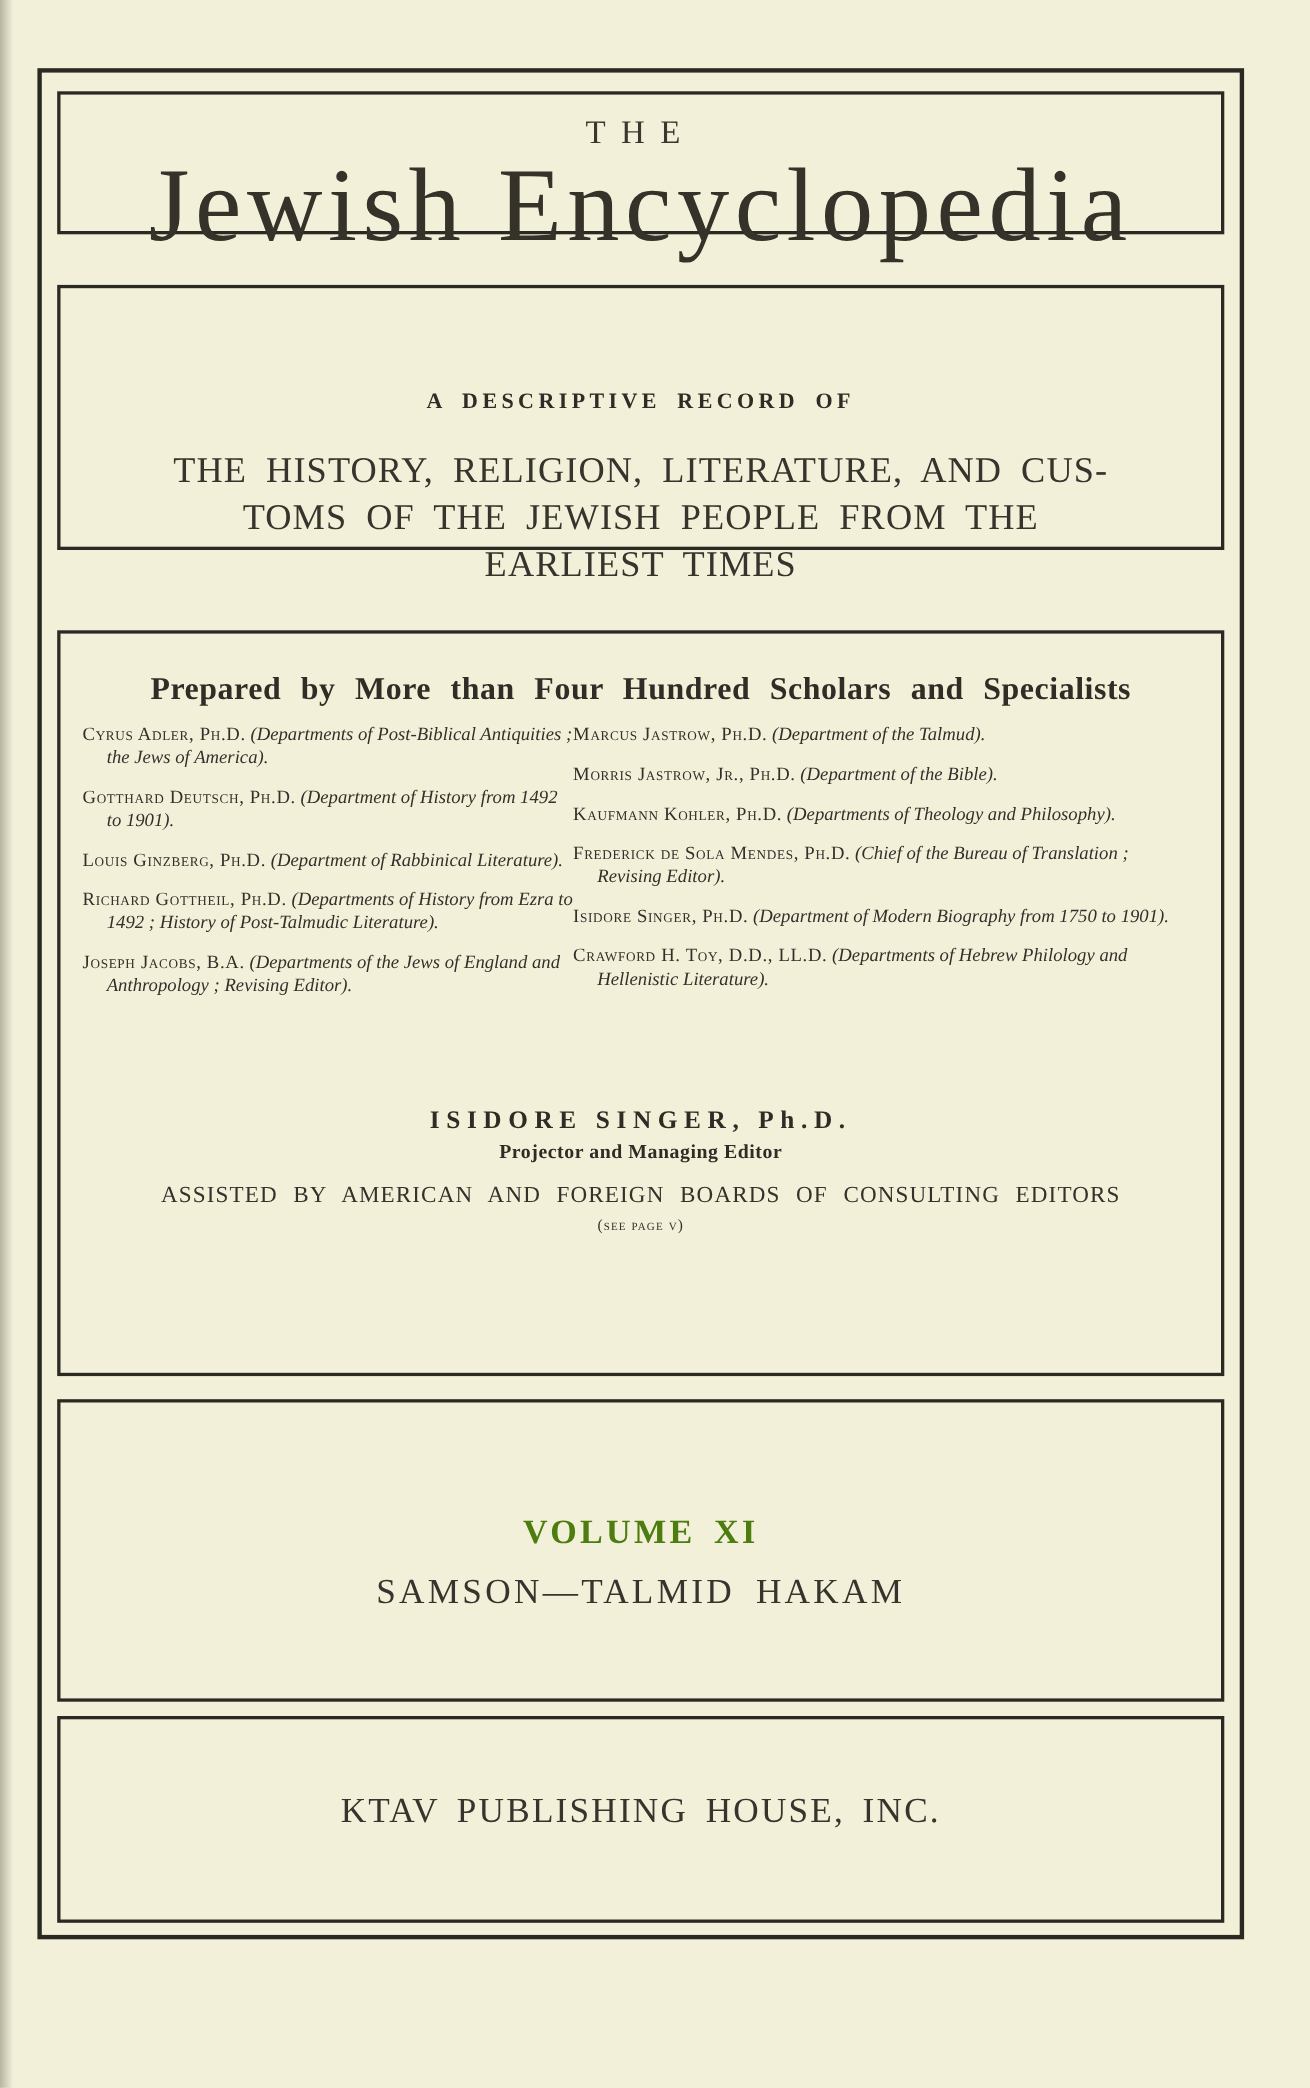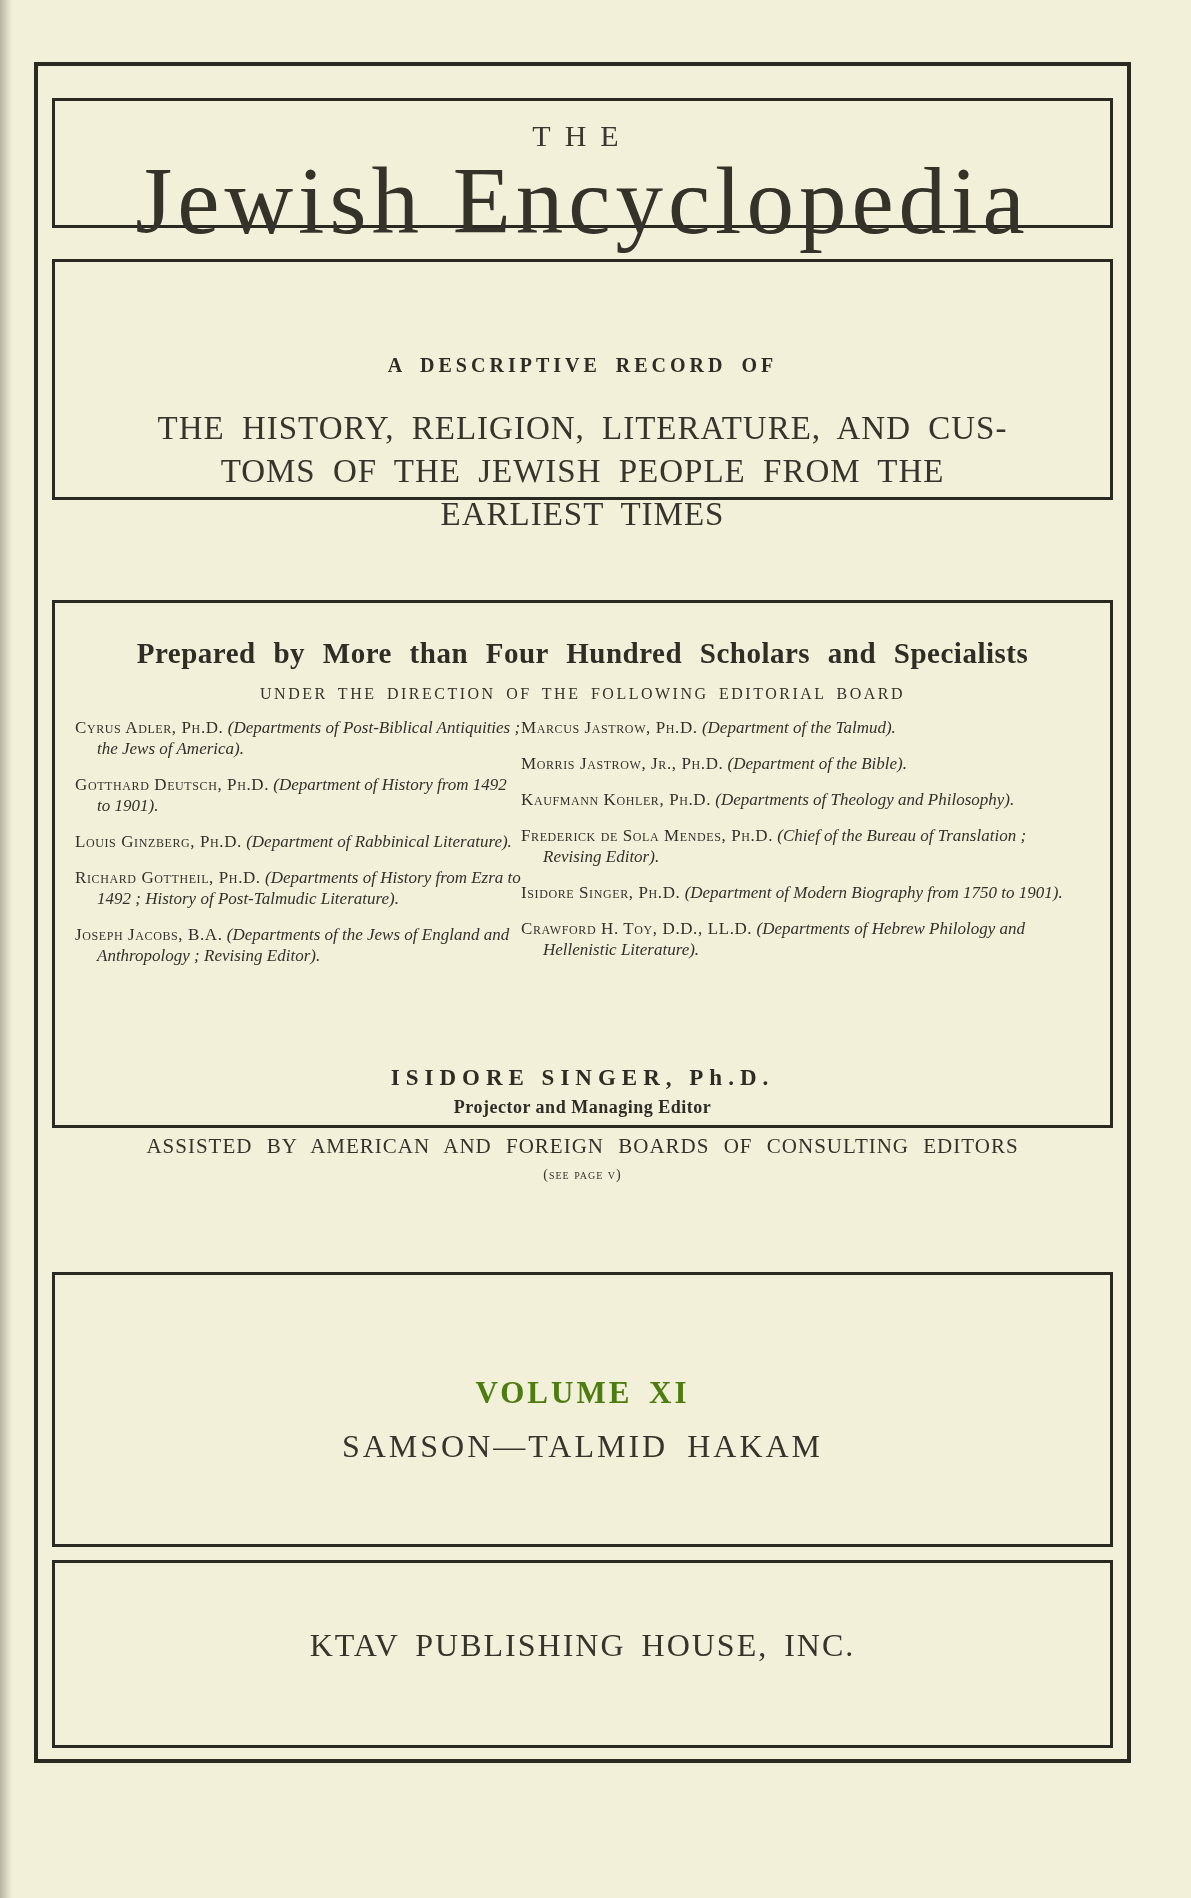--- a/index.html
+++ b/index.html
@@ -23,23 +23,23 @@
     border: 4px solid #2b2a22;
     box-sizing: border-box;
   }
   .box {
     position: absolute; left: 52px; width: 1061px;
     border: 3px solid #2b2a22;
     box-sizing: border-box;
     text-align: center;
     background: transparent;
   }
-  .box-title { top: 98px;  height: 130px; }
+  .box-title { top: 83px;  height: 130px; }
   .box-desc  { top: 259px; height: 241px; }
-  .box-edit  { top: 600px; height: 528px; }
+  .box-edit  { top: 573px; height: 678px; }
   .box-vol   { top: 1272px; height: 275px; }
   .box-pub   { top: 1560px; height: 188px; }
 
   .title-the {
     margin-top: 18px;
     font-size: 30px; letter-spacing: 14px;
     color: #3a382e;
   }
   .title-main {
     margin-top: 2px;
@@ -141,21 +141,20 @@
   <div class="kicker">A DESCRIPTIVE RECORD OF</div>
   <div class="desc-lines">
     <div>THE HISTORY, RELIGION, LITERATURE, AND CUS-</div>
     <div>TOMS OF THE JEWISH PEOPLE FROM THE</div>
     <div>EARLIEST TIMES</div>
   </div>
 </div>
 
 <div class="box box-edit">
   <div class="prepared">Prepared by More than Four Hundred Scholars and Specialists</div>
-  <div class="direction">UNDER THE DIRECTION OF THE FOLLOWING EDITORIAL BOARD</div>
 
   <div class="columns">
     <div class="col-left">
       <div class="entry">
         <span class="ename">Cyrus Adler, Ph.D.</span>
         <span class="edept">(Departments of Post-Biblical Antiquities ; the Jews of America).</span>
       </div>
       <div class="entry">
         <span class="ename">Gotthard Deutsch, Ph.D.</span>
         <span class="edept">(Department of History from 1492 to 1901).</span>

